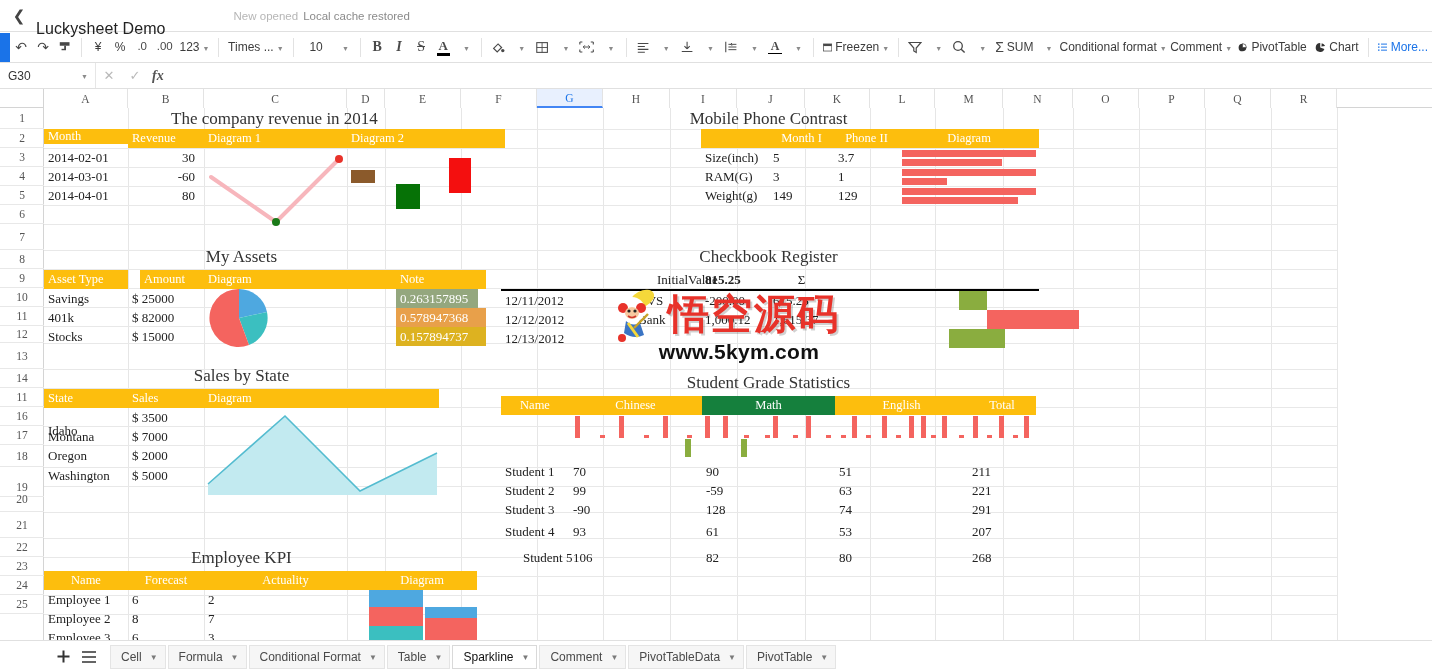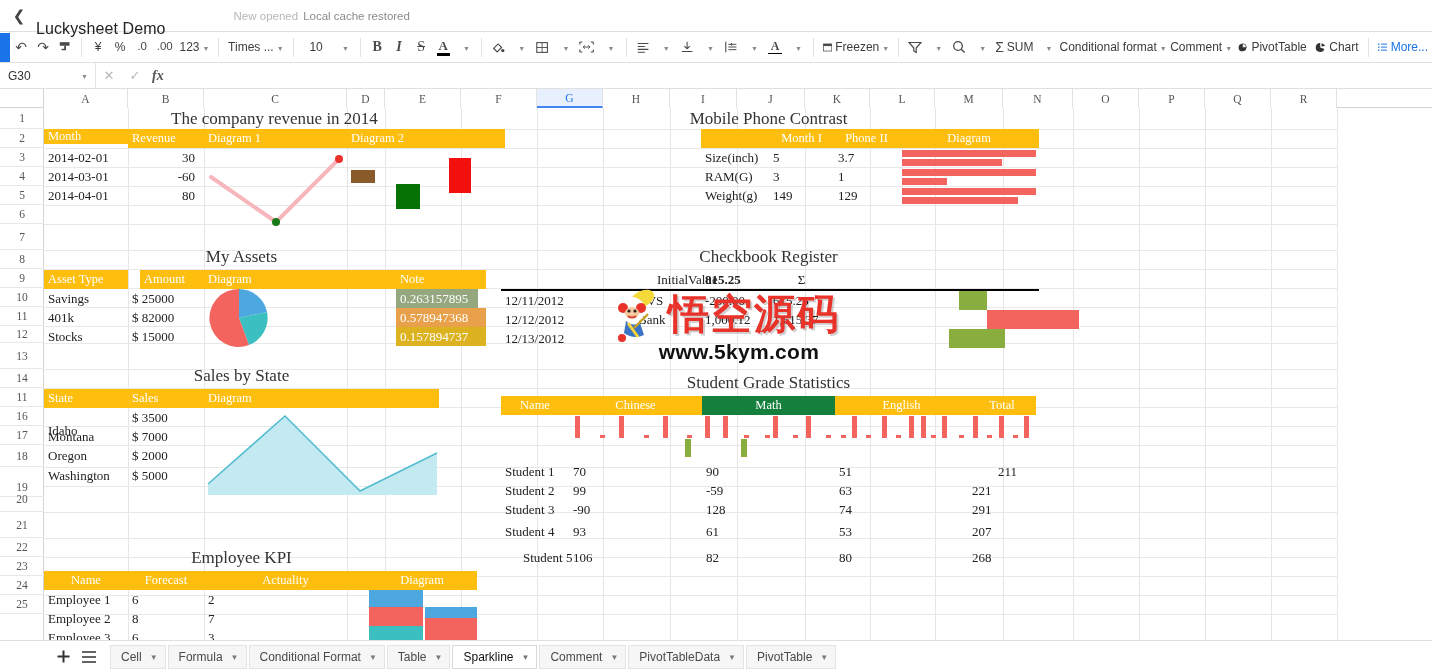--- a/index.html
+++ b/index.html
@@ -730,21 +730,21 @@
       <g fill="#8aad3f">
         <rect x="116" y="24" width="6" height="20"></rect>
         <rect x="172" y="24" width="6" height="18"></rect>
       </g>
     </svg>
 
     <div class="cellbox" style="left:457px;top:354px;width:68px;height:19px;">Student 1</div>
     <div class="cellbox" style="left:525px;top:354px;width:133px;height:19px;">70</div>
     <div class="cellbox" style="left:658px;top:354px;width:133px;height:19px;">90</div>
     <div class="cellbox" style="left:791px;top:354px;width:133px;height:19px;">51</div>
-    <div class="cellbox" style="left:924px;top:354px;width:68px;height:19px;margin-left:26px;">211</div>
+    <div class="cellbox" style="left:924px;top:354px;width:68px;height:19px;">211</div>
 
     <div class="cellbox" style="left:457px;top:373px;width:68px;height:19px;">Student 2</div>
     <div class="cellbox" style="left:525px;top:373px;width:133px;height:19px;">99</div>
     <div class="cellbox" style="left:658px;top:373px;width:133px;height:19px;">-59</div>
     <div class="cellbox" style="left:791px;top:373px;width:133px;height:19px;">63</div>
     <div class="cellbox" style="left:924px;top:373px;width:68px;height:19px;">221</div>
 
     <div class="cellbox" style="left:457px;top:392px;width:68px;height:19px;">Student 3</div>
     <div class="cellbox" style="left:525px;top:392px;width:133px;height:19px;">-90</div>
     <div class="cellbox" style="left:658px;top:392px;width:133px;height:19px;">128</div>

